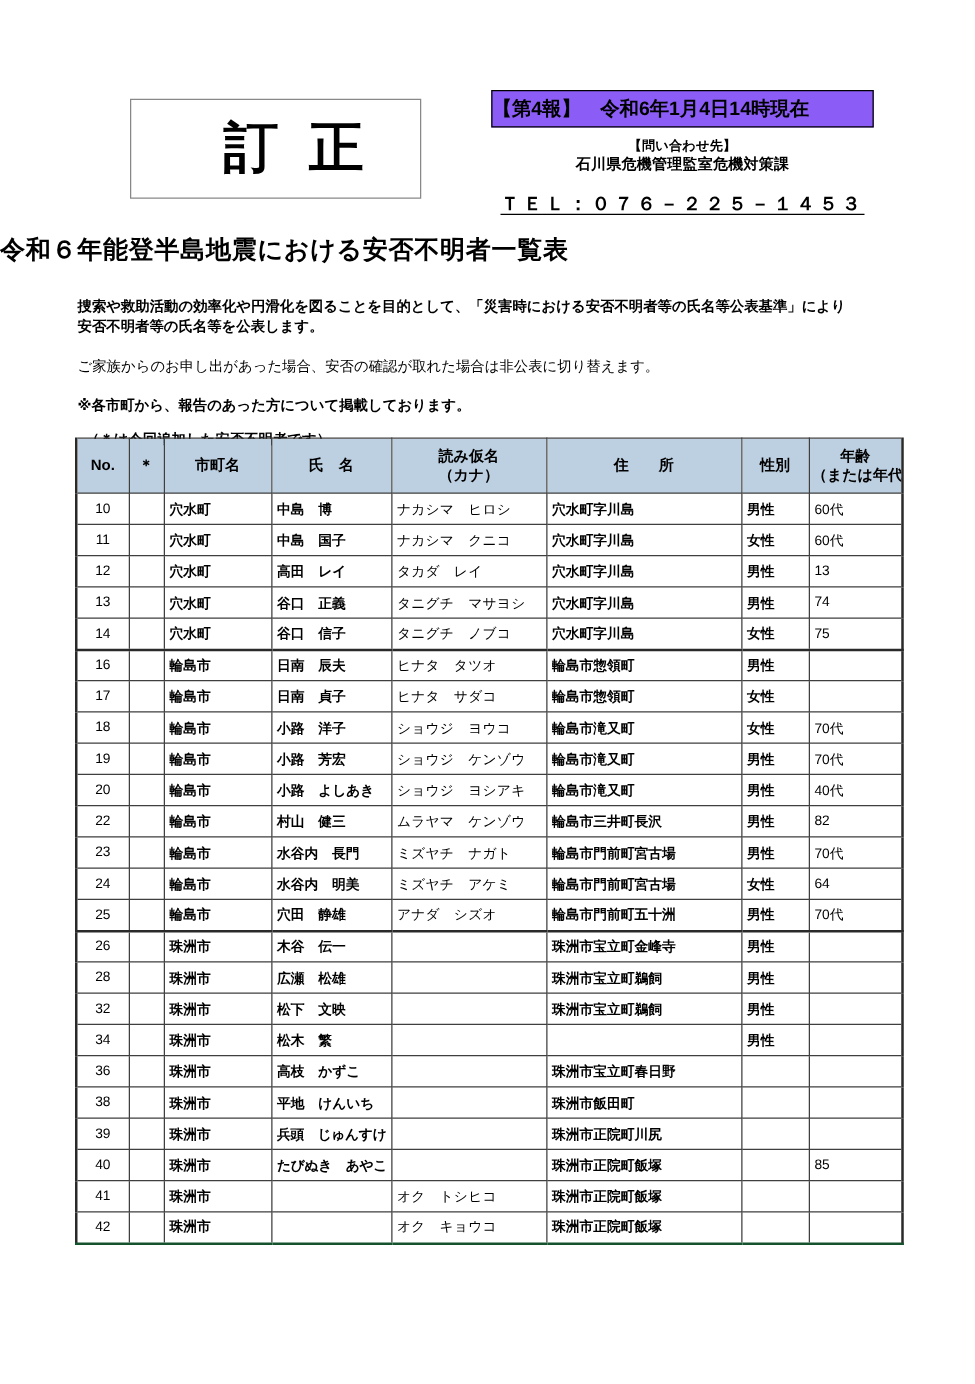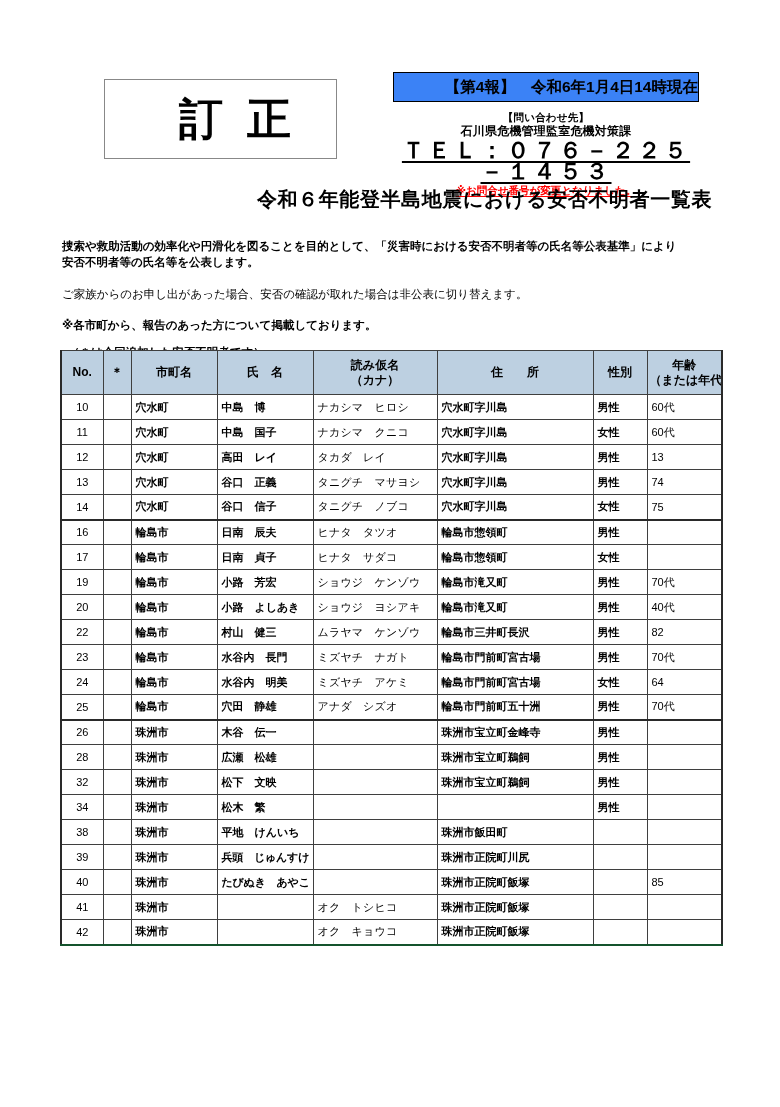--- a/index.html
+++ b/index.html
@@ -57,22 +57,22 @@
   .report-box {
     position: absolute;
     left: 393px;
     top: 72px;
     width: 306px;
     height: 30px;
     border: 1px solid #000000;
     box-sizing: border-box;
     display: flex;
     align-items: center;
-    justify-content: flex-end;
-    background: #3b82f6;
+    justify-content: flex-start;
+    background: #8b5cf6;
   }
   .report-text {
     font-size: 15.5px;
     font-weight: bold;
     letter-spacing: 0px;
     white-space: nowrap;
   }
 
   .contact-block {
     position: absolute;
@@ -87,46 +87,46 @@
     line-height: 14px;
     letter-spacing: 0.2px;
   }
   .contact-dept {
     font-size: 12px;
     font-weight: bold;
     line-height: 15px;
     letter-spacing: 0.2px;
   }
   .contact-tel {
-    font-size: 23px;
+    font-size: 15px;
     font-weight: bold;
     line-height: 21px;
     letter-spacing: 3.2px;
     text-decoration: underline;
     text-underline-offset: 3px;
-    margin-top: 1px;
+    margin-top: 14px;
   }
   .contact-note {
     font-size: 10.5px;
     font-weight: bold;
     color: #ff0000;
     text-decoration: underline;
     text-underline-offset: 2px;
     line-height: 14px;
     margin-top: 1px;
     letter-spacing: 0px;
   }
 
   
   .doc-title {
     position: absolute;
     left: 0;
     top: 186px;
     width: 712px;
-    text-align: right;
+    text-align: left;
     font-size: 20px;
     font-weight: bold;
     letter-spacing: 0.6px;
   }
 
   
   .intro {
     position: absolute;
     left: 62px;
     top: 238px;
@@ -235,21 +235,20 @@
     </div>
 
     <div class="report-box">
       <span class="report-text">【第4報】　令和6年1月4日14時現在</span>
     </div>
 
     <div class="contact-block">
       <div class="contact-label">【問い合わせ先】</div>
       <div class="contact-dept">石川県危機管理監室危機対策課</div>
       <div class="contact-tel">ＴＥＬ：０７６－２２５－１４５３</div>
-      <div class="contact-note">※お問合せ番号が変更となりました。</div>
     </div>
 
   </div>
 
   <div class="doc-title">令和６年能登半島地震における安否不明者一覧表</div>
 
   <div class="intro">
     <p class="intro-bold">捜索や救助活動の効率化や円滑化を図ることを目的として、「災害時における安否不明者等の氏名等公表基準」により</p>
     <p class="intro-bold">安否不明者等の氏名等を公表します。</p>
     <p class="intro-normal">ご家族からのお申し出があった場合、安否の確認が取れた場合は非公表に切り替えます。</p>
@@ -364,20 +363,30 @@
             <td class="cell-no">17</td>
             <td class="cell-star"></td>
             <td class="cell-city">輪島市</td>
             <td class="cell-name">日南　貞子</td>
             <td class="cell-kana">ヒナタ　サダコ</td>
             <td class="cell-addr">輪島市惣領町</td>
             <td class="cell-sex">女性</td>
             <td class="cell-age"></td>
           </tr>
           <tr>
+            <td class="cell-no">18</td>
+            <td class="cell-star"></td>
+            <td class="cell-city">輪島市</td>
+            <td class="cell-name">小路　洋子</td>
+            <td class="cell-kana">ショウジ　ヨウコ</td>
+            <td class="cell-addr">輪島市滝又町</td>
+            <td class="cell-sex">女性</td>
+            <td class="cell-age">70代</td>
+          </tr>
+          <tr>
             <td class="cell-no">19</td>
             <td class="cell-star"></td>
             <td class="cell-city">輪島市</td>
             <td class="cell-name">小路　芳宏</td>
             <td class="cell-kana">ショウジ　ケンゾウ</td>
             <td class="cell-addr">輪島市滝又町</td>
             <td class="cell-sex">男性</td>
             <td class="cell-age">70代</td>
           </tr>
           <tr>
@@ -464,20 +473,30 @@
             <td class="cell-no">34</td>
             <td class="cell-star"></td>
             <td class="cell-city">珠洲市</td>
             <td class="cell-name">松木　繁</td>
             <td class="cell-kana"></td>
             <td class="cell-addr"></td>
             <td class="cell-sex">男性</td>
             <td class="cell-age"></td>
           </tr>
           <tr>
+            <td class="cell-no">36</td>
+            <td class="cell-star"></td>
+            <td class="cell-city">珠洲市</td>
+            <td class="cell-name">高枝　かずこ</td>
+            <td class="cell-kana"></td>
+            <td class="cell-addr">珠洲市宝立町春日野</td>
+            <td class="cell-sex"></td>
+            <td class="cell-age"></td>
+          </tr>
+          <tr>
             <td class="cell-no">38</td>
             <td class="cell-star"></td>
             <td class="cell-city">珠洲市</td>
             <td class="cell-name">平地　けんいち</td>
             <td class="cell-kana"></td>
             <td class="cell-addr">珠洲市飯田町</td>
             <td class="cell-sex"></td>
             <td class="cell-age"></td>
           </tr>
           <tr>

